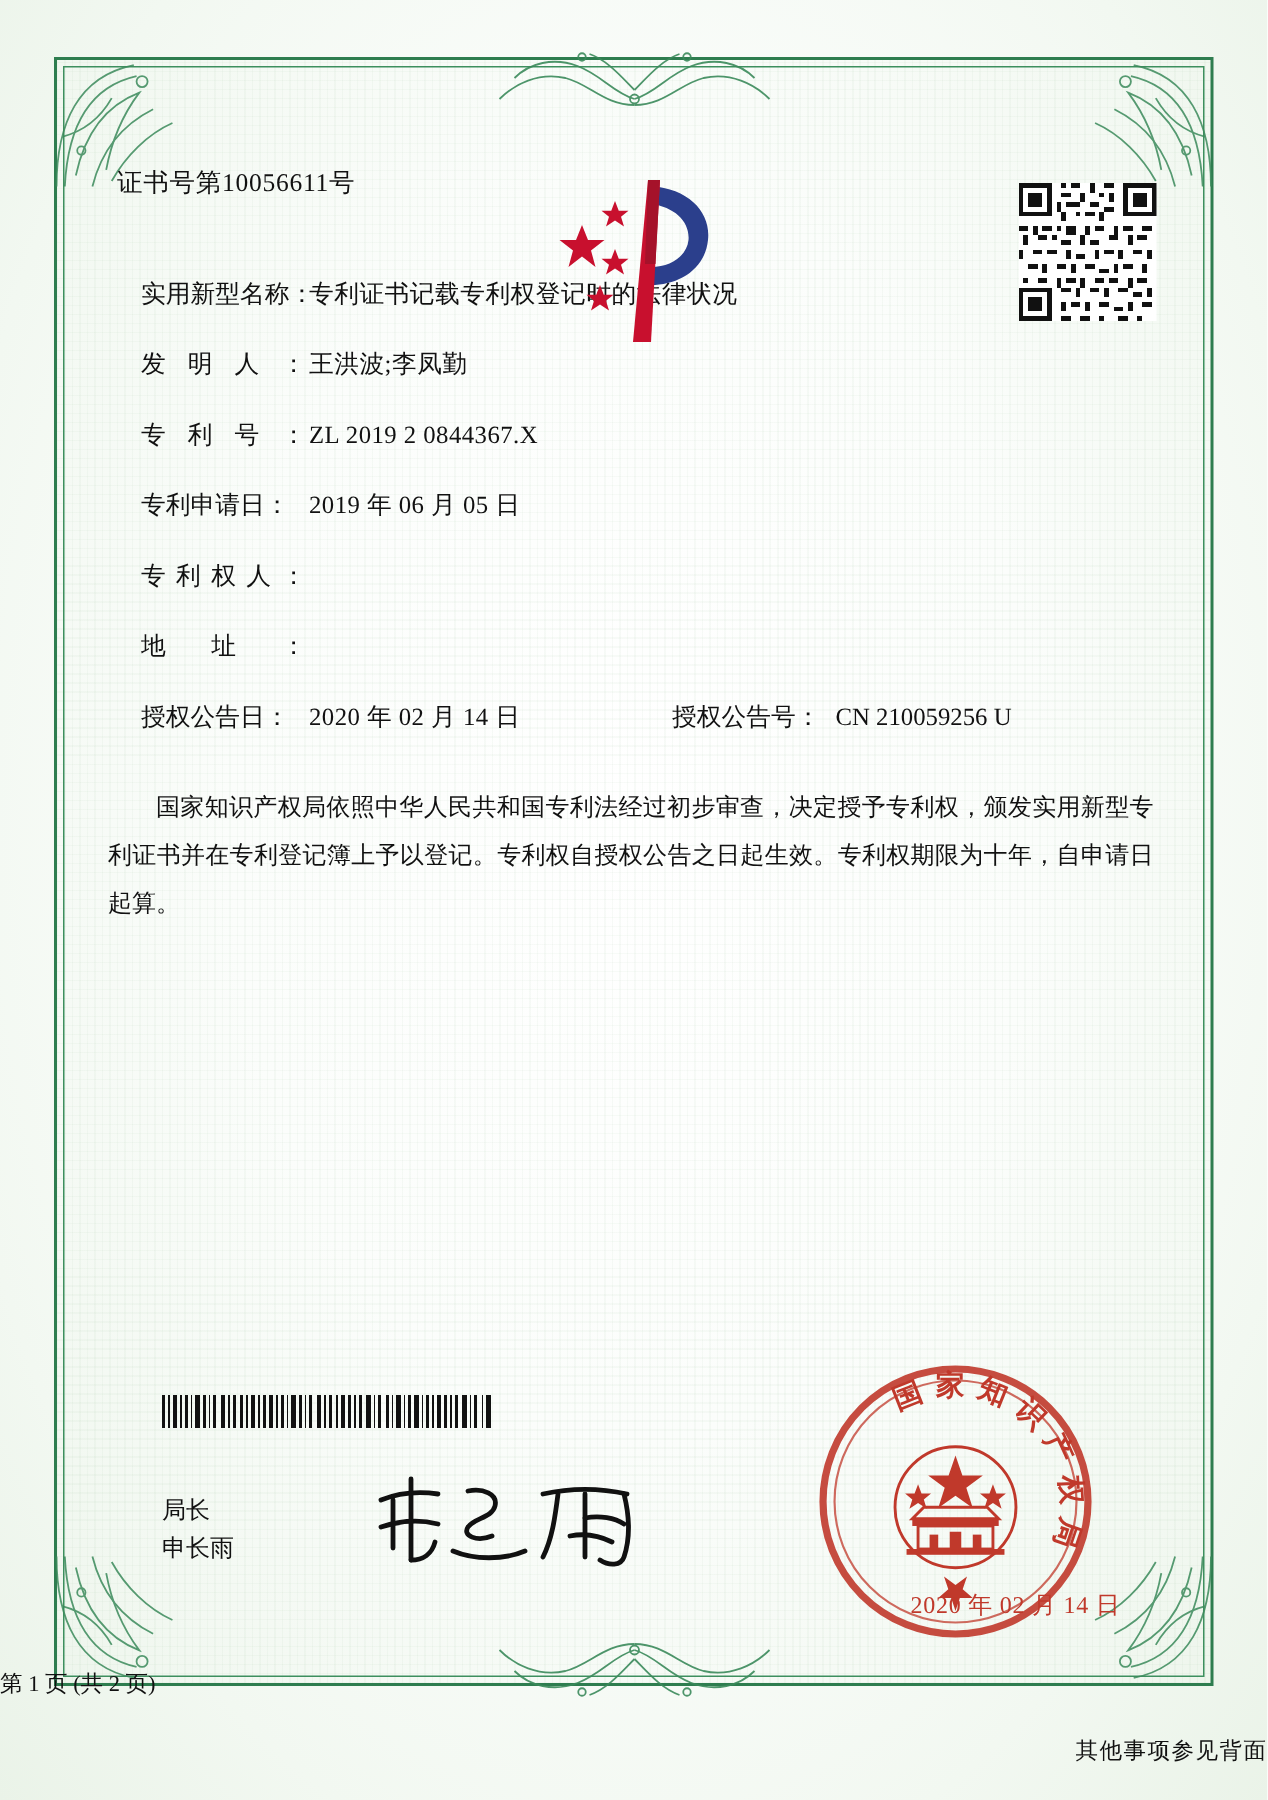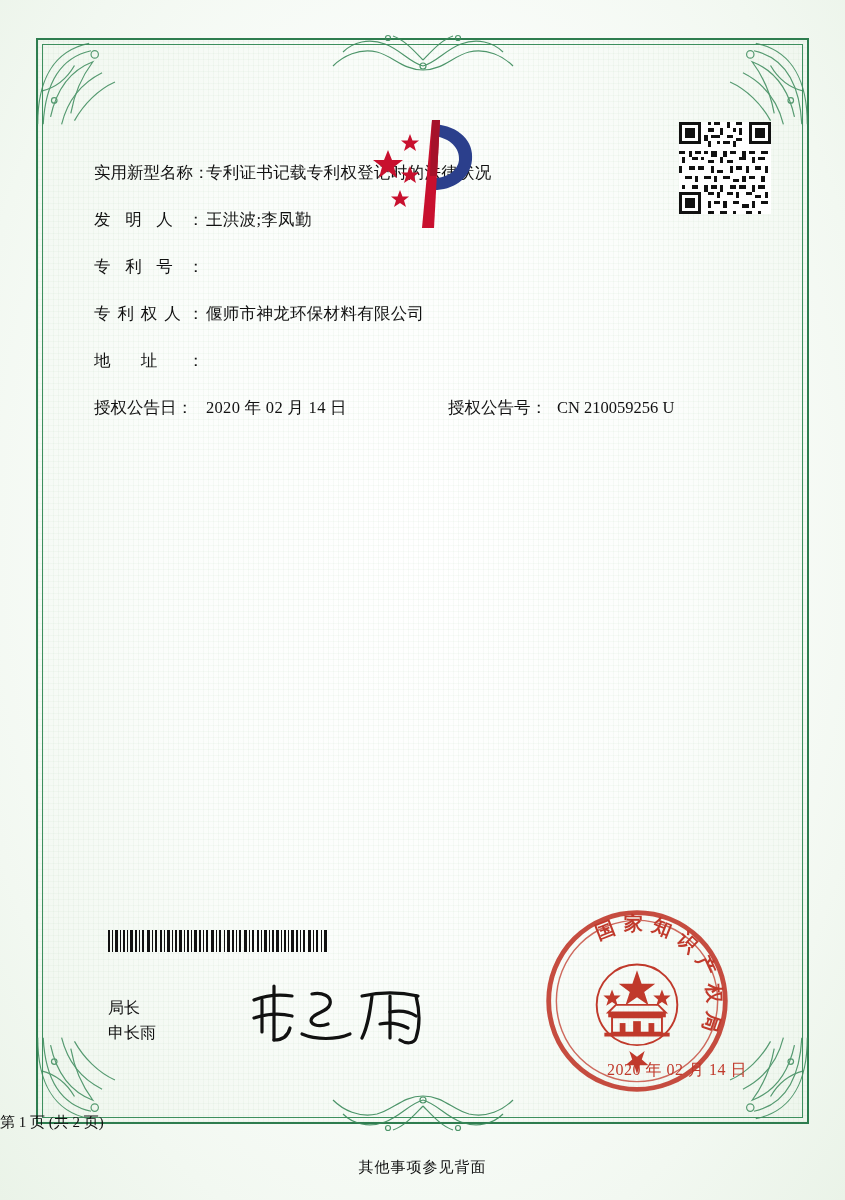--- a/index.html
+++ b/index.html
@@ -189,21 +189,21 @@
 
   .page-no {
     position: absolute;
     left: 0; right: 0; top: 1113px;
     font-size: 15px;
     color: #111;
   }
   .footnote {
     position: absolute;
     left: 0; right: 0; top: 1158px;
-    text-align: center;
+    text-align: right;
     font-size: 15px;
     color: #111;
     letter-spacing: 1px;
   }
 </style>
 </head>
 <body>
 
 <div class="page">
 
@@ -282,20 +282,21 @@
       <path d="M150 34 C142 26 132 14 120 10"></path>
       <path d="M150 34 C158 26 168 14 180 10"></path>
       <circle cx="150" cy="40" r="3"></circle>
       <circle cx="115" cy="12" r="2.5"></circle>
       <circle cx="185" cy="12" r="2.5"></circle>
     </svg>
   </div>
 
   <div class="content">
 
+    <div class="cert-no">证书号第10056611号</div>
 
     <div class="emblem">
       <svg viewBox="0 0 150 120">
 
         <path d="M86 8 C112 10 126 26 124 44 C122 64 104 74 86 74 L86 62 C100 62 110 54 111 44 C112 32 102 22 86 20 Z" fill="#2b3f8c"></path>
 
         <path d="M84 4 L92 4 L86 112 L74 112 Z" fill="#c8102e"></path>
         <path d="M84 4 L92 4 L89 60 L82 60 Z" fill="#a5122a"></path>
 
         <polygon fill="#c8102e" points="40,34 44,44 55,44 46,51 49,62 40,55 31,62 34,51 25,44 36,44"></polygon>
@@ -424,32 +425,38 @@
         <div class="field-value">王洪波;李凤勤</div>
       </div>
 
       <div class="field-row">
         <div class="field-label spread">
           <span>专</span>
           <span>利</span>
           <span>号</span>
           <span class="colon">：</span>
         </div>
+        <div class="field-value">ZL 2019 2 0844367.X</div>
       </div>
 
+      <div class="field-row">
+        <div class="field-label">
+          <span>专利申请日</span><span class="colon">：</span>
+        </div>
+        <div class="field-value">2019 年 06 月 05 日</div>
+      </div>
 
       <div class="field-row">
         <div class="field-label spread">
           <span>专</span>
           <span>利</span>
           <span>权</span>
           <span>人</span>
           <span class="colon">：</span>
         </div>
-        <div class="field-value">偃师市神龙环保材料有限公司</div>
       </div>
 
       <div class="field-row">
         <div class="field-label spread">
           <span>地</span>
           <span>址</span>
           <span class="colon">：</span>
         </div>
       </div>
 
@@ -460,20 +467,21 @@
         <div class="field-value">2020 年 02 月 14 日</div>
         <div class="field-label2">
           <span>授权公告号</span><span class="colon">：</span>
         </div>
         <div class="field-value2">CN 210059256 U</div>
       </div>
 
     </div>
 
     <div class="paragraphs">
+      <p>国家知识产权局依照中华人民共和国专利法经过初步审查，决定授予专利权，颁发实用新型专利证书并在专利登记簿上予以登记。专利权自授权公告之日起生效。专利权期限为十年，自申请日起算。</p>
     </div>
 
   </div>
 
   <div class="barcode">
     <svg viewBox="0 0 222 22" shape-rendering="crispEdges">
       <g fill="#111">
         <rect x="0" y="0" width="2" height="22"></rect>
           <rect x="4" y="0" width="1" height="22"></rect>
         <rect x="7" y="0" width="3" height="22"></rect>

